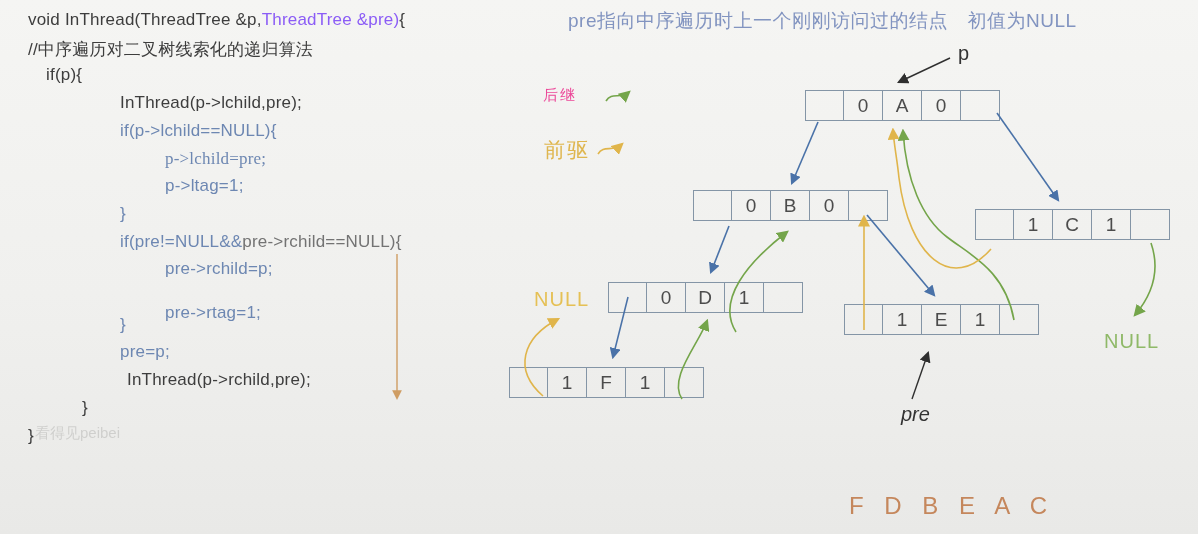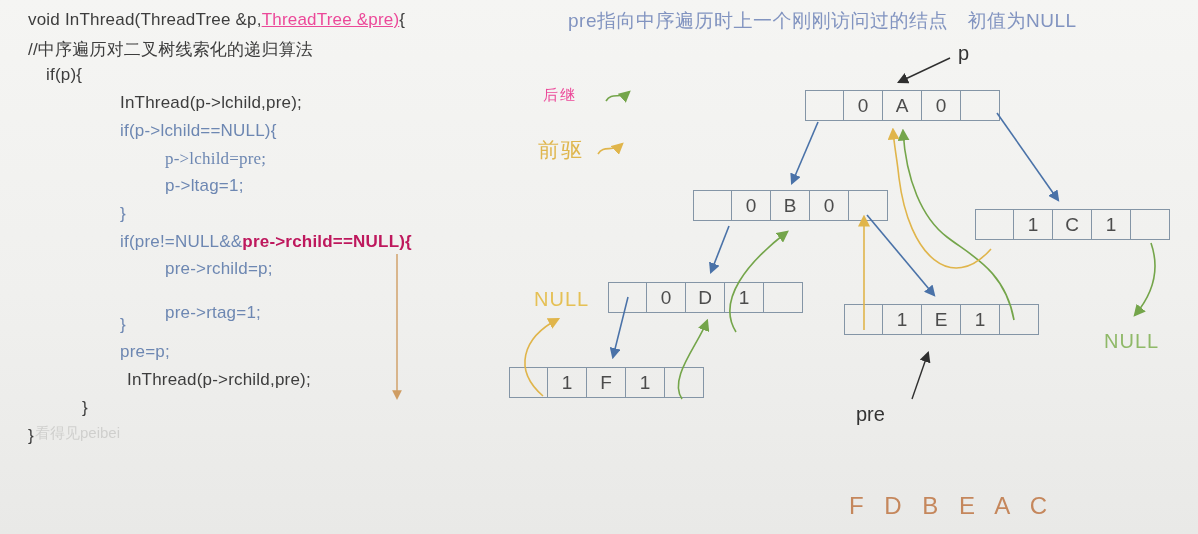--- a/index.html
+++ b/index.html
@@ -5,27 +5,27 @@
   html,body{margin:0;padding:0;}
   body{
     width:1198px;height:534px;position:relative;overflow:hidden;
     background:linear-gradient(180deg,#f5f5f3 0%,#f0f0ee 55%,#e9e9e7 100%);
     font-family:"Liberation Sans","DejaVu Sans",sans-serif;
   }
   
   .code-line{position:absolute;font-size:17px;white-space:pre;letter-spacing:.2px;}
   .c-dark{color:#3d3d3d;}
   .c-blue{color:#6d87b2;}
-  .c-lblue{color:#ec4899;text-decoration:underline;}
-  .c-red{color:#be185d;font-weight:bold;}
+  .c-lblue{color:#8b5cf6;}
+  .c-red{color:#737373;}
   
   .lbl{position:absolute;white-space:pre;z-index:3;}
   .note{font-size:19px;color:#8294c0;letter-spacing:.5px;}
   .legend-succ{font-size:15px;color:#ec4899;letter-spacing:2px;}
-  .legend-pred{font-size:21px;color:#dfb64e;letter-spacing:2px;}
+  .legend-pred{font-size:21px;color:#dfb64e;letter-spacing:2px;margin-left:6px;}
   .ptr-lbl{font-size:20px;color:#333;}
   .null-y{font-size:20px;color:#e5c055;letter-spacing:1px;}
   .null-g{font-size:20px;color:#8fb968;letter-spacing:1px;}
   .result{font-size:24px;color:#c5875c;letter-spacing:7px;}
   .watermark{font-size:15px;color:#b9b9b7;opacity:.55;}
   
   .node{position:absolute;display:flex;z-index:1;}
   .cell{
     width:39px;height:31px;box-sizing:border-box;
     border:1.4px solid #8495a6;border-left:none;
@@ -57,21 +57,21 @@
     <div class="code-line" style="left: 82px; top: 397.8px;"><span class="c-dark">}</span></div>
     <div class="code-line" style="left: 28px; top: 425.5px;"><span class="c-dark">}</span></div>
   </div>
 
 <div class="lbl note" style="left:568px;top:8px;">pre指向中序遍历时上一个刚刚访问过的结点　初值为NULL</div>
 
 <div class="lbl legend-succ" style="left:543px;top:86px;">后继</div>
 <div class="lbl legend-pred" style="left:538px;top:136px;">前驱</div>
 
 <div class="lbl ptr-lbl" style="left:958px;top:42px;">p</div>
-<div class="lbl ptr-lbl" style="left:856px;top:403px;">pre</div>
+<div class="lbl ptr-lbl" style="left:901px;top:403px;font-style:italic;">pre</div>
 
 <div class="lbl null-y" style="left:534px;top:288px;">NULL</div>
 <div class="lbl null-g" style="left:1104px;top:330px;">NULL</div>
 
 <div class="lbl result" style="left:849px;top:492px;">F D B E A C</div>
 
 <div class="lbl watermark" style="left:2px;top:424px;margin-left:33px;">看得见peibei</div>
 
 <div id="tree-layer">
     <div class="node" style="left: 805px; top: 90px;">

